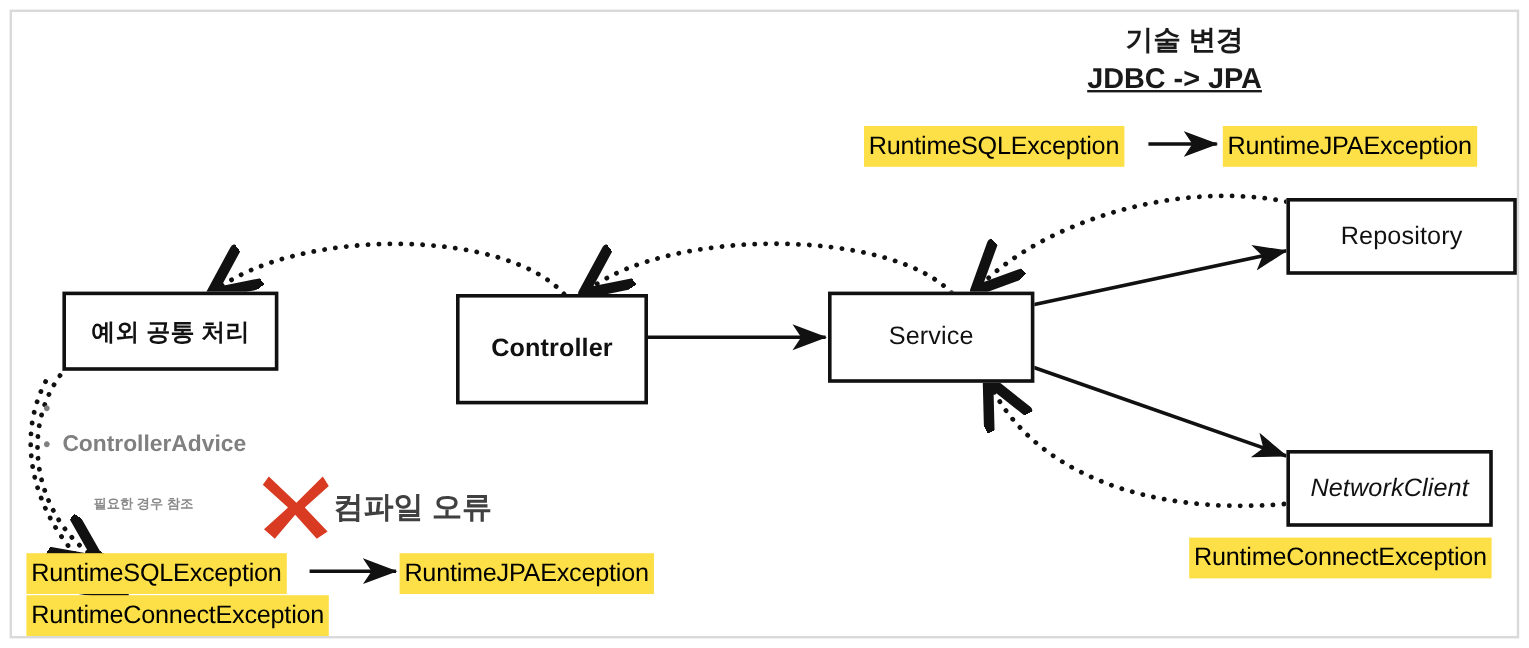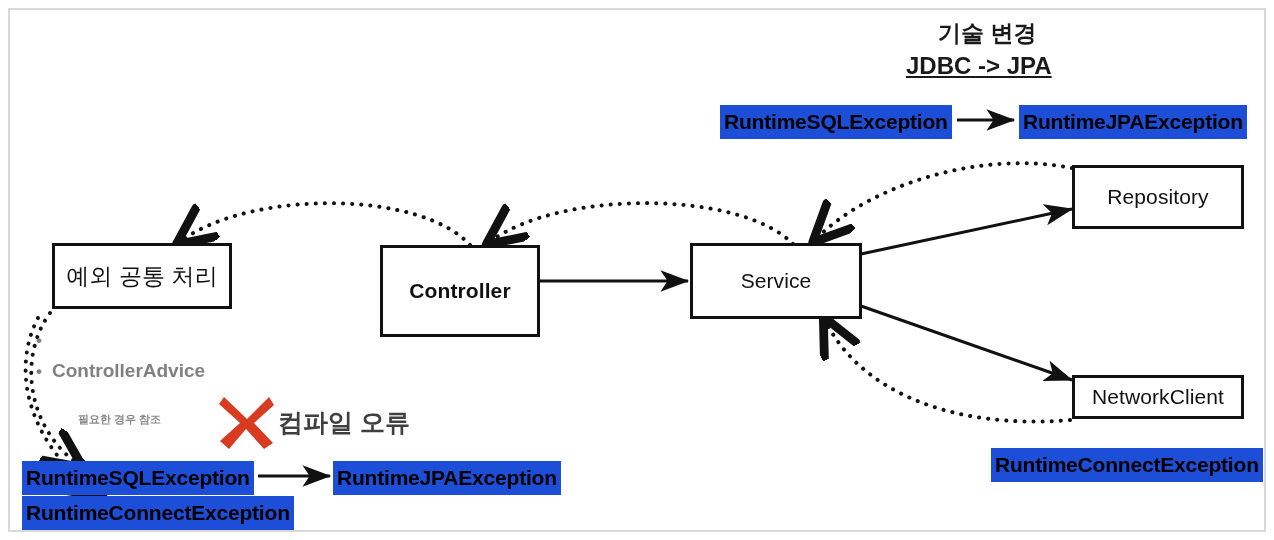--- a/index.html
+++ b/index.html
@@ -44,29 +44,29 @@
     box-sizing: border-box;
     display: flex;
     align-items: center;
     justify-content: center;
     color: #111111;
     font-size: 21px;
     letter-spacing: 0.1px;
     white-space: nowrap;
   }
   .node-box.kr {
-    font-size: 23px;
-    font-weight: 400;
+    font-size: 20px;
+    font-weight: 700;
   }
   .tag {
     position: absolute;
-    background: #1d4ed8;
+    background: #fde047;
     color: #000000;
     font-size: 21px;
-    font-weight: 700;
+    font-weight: 400;
     line-height: 1;
     padding: 6px 4px 7px 4px;
     white-space: nowrap;
     box-sizing: border-box;
     letter-spacing: -0.2px;
   }
   .heading {
     position: absolute;
     color: #1a1a1a;
     font-weight: 700;
@@ -156,23 +156,23 @@
   <div class="tag" style="left:22px; top:461px;">RuntimeSQLException</div>
   <div class="tag" style="left:333px; top:461px;">RuntimeJPAException</div>
   <div class="tag" style="left:22px; top:496px;">RuntimeConnectException</div>
 
   <div class="node-box kr" style="left:52px; top:243px; width:180px; height:66px;">예외 공통 처리</div>
 
   <div class="node-box" style="left:380px; top:245px; width:160px; height:92px;font-weight:bold;">Controller</div>
 
   <div class="node-box" style="left:690px; top:243px; width:172px; height:76px;">Service</div>
 
-  <div class="node-box" style="left:1072px; top:165px; width:172px; height:64px;">Repository</div>
+  <div class="node-box" style="left:1072px; top:165px; width:192px; height:64px;">Repository</div>
 
-  <div class="node-box" style="left:1072px; top:375px; width:172px; height:44px;">NetworkClient</div>
+  <div class="node-box" style="left:1072px; top:375px; width:172px; height:64px;font-style:italic;">NetworkClient</div>
 
   <div class="bullet-list" style="left:36px; top:326px;">
     <div class="b-row">
       <span class="dot">•</span>
     </div>
     <div class="b-row">
       <span class="dot">•</span>
       <span>ControllerAdvice</span>
     </div>
   </div>

